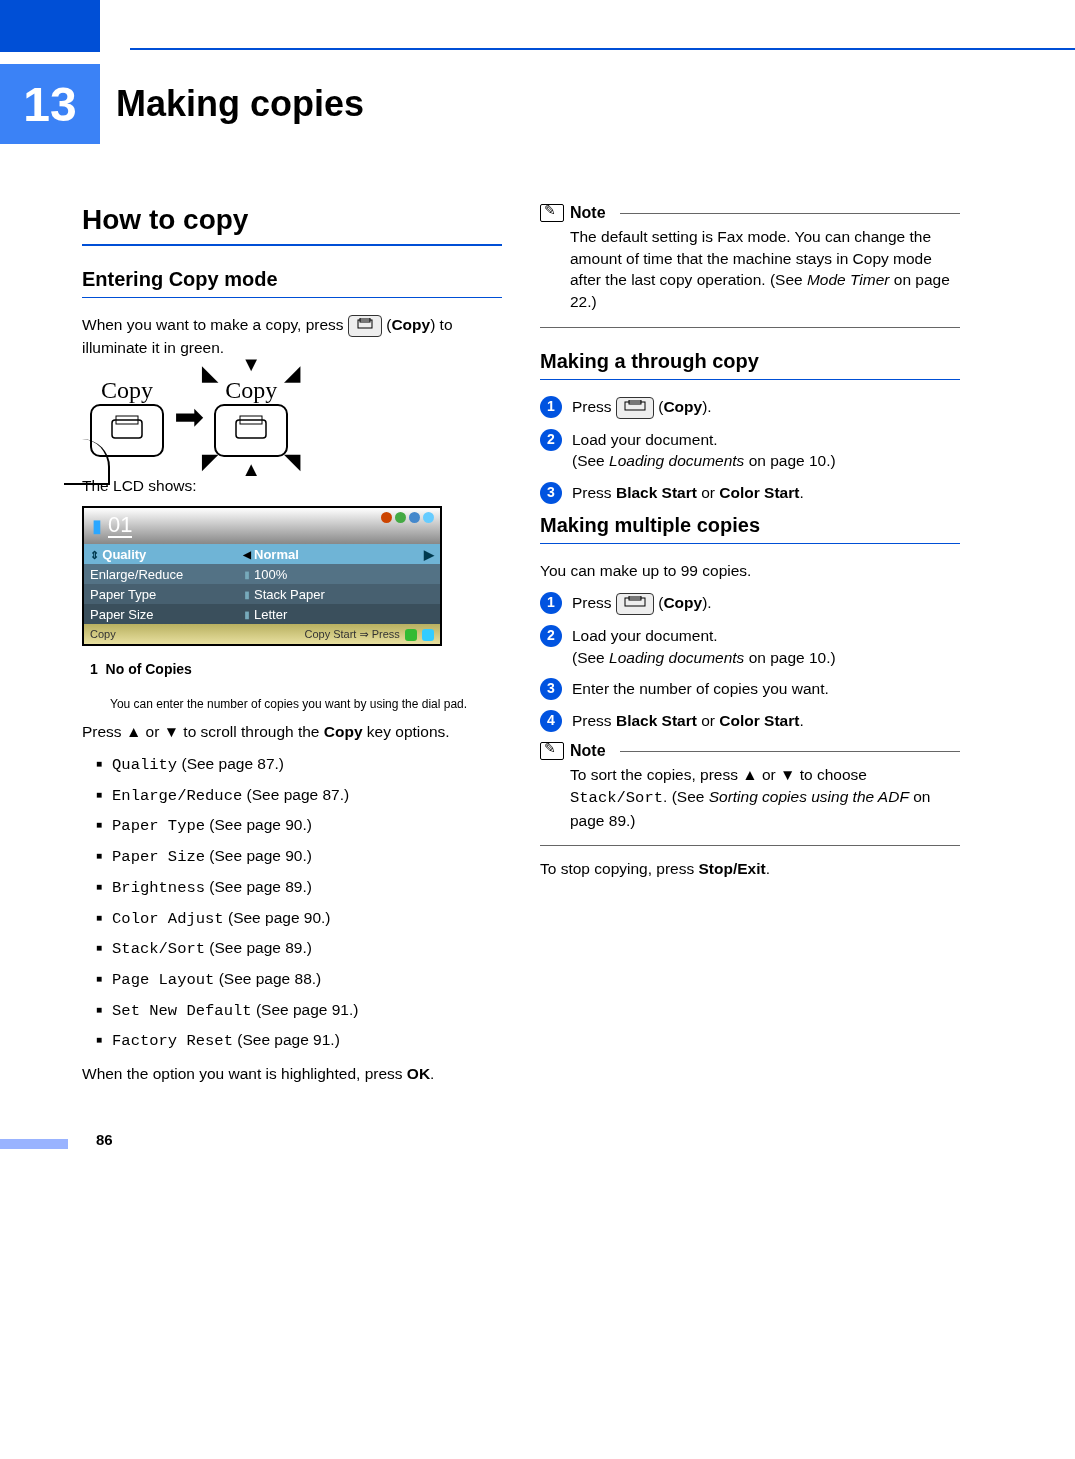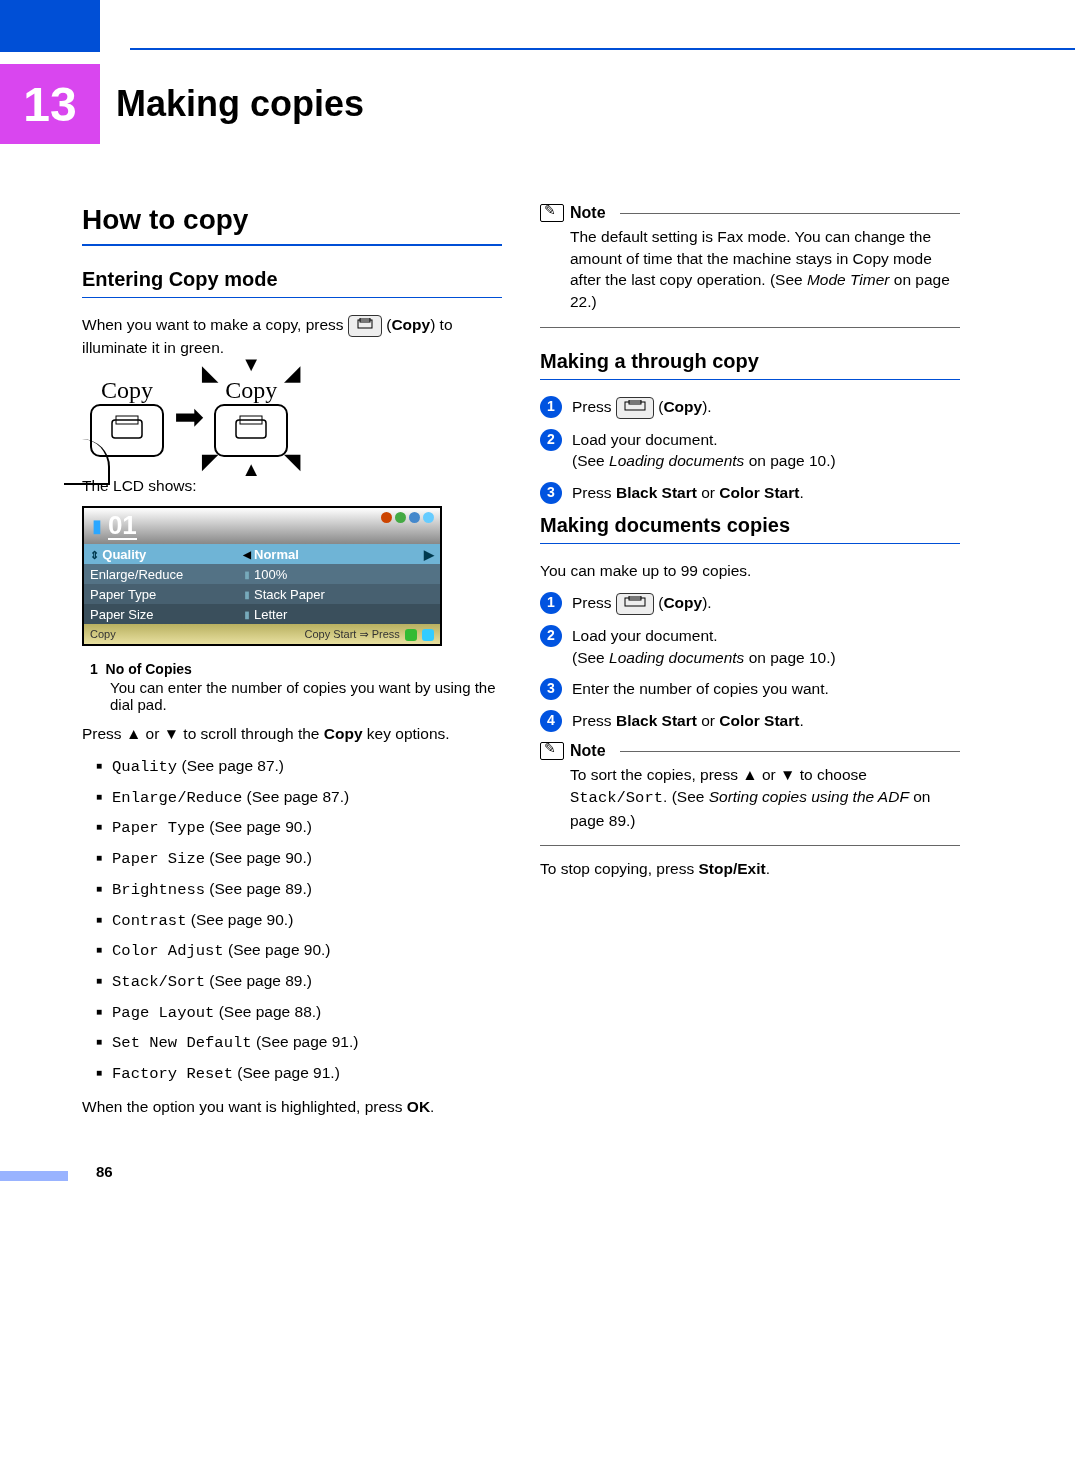--- a/index.html
+++ b/index.html
@@ -17,21 +17,21 @@
   .top-bar .blue-block { width: 100px; background: #004fd6; }
   .top-bar .gap { width: 30px; background: #fff; }
   .top-bar .rest { flex: 1; border-bottom: 2px solid #004fd6; margin-bottom: 2px; }
 
   .chapter-head {
     display: flex;
     align-items: center;
     padding: 12px 0 0 0;
   }
   .chapter-num {
-    background: #d946ef;
+    background: #3b82f6;
     width: 100px;
     height: 80px;
     display: flex;
     align-items: center;
     justify-content: center;
     color: #fff;
     font-size: 48px;
     font-weight: bold;
   }
   .chapter-title {
@@ -133,22 +133,22 @@
     height: 36px;
     background: linear-gradient(#fff,#888);
     display: flex;
     align-items: center;
     padding: 0 8px;
     position: relative;
   }
   .lcd-top .doc { color: #2aa7ff; font-size: 18px; margin-right: 6px;}
   .lcd-top .num {
     color: #fff;
-    font-size: 26px;
-    font-weight: bold;
+    font-size: 22px;
+    font-weight: normal;
     border-bottom: 2px solid #fff;
     line-height: 1;
   }
   .lcd-top .orbs {
     position: absolute;
     right: 6px; top: 4px;
     display: flex; gap: 3px;
   }
   .lcd-top .orbs span {
     width: 11px; height: 11px; border-radius: 50%; display: inline-block;
@@ -177,21 +177,21 @@
     align-items: center;
     padding: 0 6px;
     font-size: 11px;
     color: #333;
   }
   .lcd-foot .fbtn { display:inline-block; width:12px; height:12px; border-radius:3px; margin-left:2px; vertical-align:middle;}
   .fb-g{background:#3b3;} .fb-c{background:#3cf;}
 
   .list-def { margin: 2px 0 10px 8px; }
   .list-def .num { font-weight: bold; font-size: 14px;}
-  .list-def .txt { font-size: 15px; padding-left: 20px; display:block; margin-top:2px;}
+  .list-def .txt { font-size: 12px; padding-left: 20px; display:block; margin-top:20px;}
 
   ul.bullets { list-style: none; padding-left: 14px; margin: 10px 0; }
   ul.bullets li { margin: 7px 0; font-size: 15.5px; }
   ul.bullets li::before { content: "■"; font-size: 10px; padding-right: 10px; vertical-align: 2px;}
   .mono { font-family: "Courier New", monospace; }
 
   
   .note-block { margin: 0 0 12px 0; }
   .note-head {
     display: flex;
@@ -344,21 +344,20 @@
     <p>
       <span>Press </span>▲<span> or </span>▼<span> to scroll through the </span><b class="emph">Copy</b><span> key options.</span>
     </p>
 
     <ul class="bullets">
       <li><span class="mono">Quality</span><span> (See page 87.)</span></li>
       <li><span class="mono">Enlarge/Reduce</span><span> (See page 87.)</span></li>
       <li><span class="mono">Paper Type</span><span> (See page 90.)</span></li>
       <li><span class="mono">Paper Size</span><span> (See page 90.)</span></li>
       <li><span class="mono">Brightness</span><span> (See page 89.)</span></li>
-      <li><span class="mono">Contrast</span><span> (See page 90.)</span></li>
       <li><span class="mono">Color Adjust</span><span> (See page 90.)</span></li>
       <li><span class="mono">Stack/Sort</span><span> (See page 89.)</span></li>
       <li><span class="mono">Page Layout</span><span> (See page 88.)</span></li>
       <li><span class="mono">Set New Default</span><span> (See page 91.)</span></li>
       <li><span class="mono">Factory Reset</span><span> (See page 91.)</span></li>
     </ul>
 
     <p>
       <span>When the option you want is highlighted, press </span><b class="emph">OK</b><span>.</span>
     </p>
@@ -399,21 +398,21 @@
         </span>
       </li>
       <li>
         <span class="stepnum">3</span>
         <span class="steptxt">
           <span>Press </span><b class="emph">Black Start</b><span> or </span><b class="emph">Color Start</b><span>.</span>
         </span>
       </li>
     </ol>
 
-    <h3 class="subsection nudged">Making documents copies</h3>
+    <h3 class="subsection nudged">Making multiple copies</h3>
     <p>You can make up to 99 copies.</p>
     <ol class="steps">
       <li>
         <span class="stepnum">1</span>
         <span class="steptxt">
           <span>Press </span>
           <span class="copy-btn-icon"><svg width="24" height="12" viewBox="0 0 24 12">
                 <rect x="2" y="2" width="20" height="8" fill="none" stroke="#000"></rect>
                 <rect x="6" y="0" width="12" height="4" fill="none" stroke="#000"></rect>
               </svg></span>

